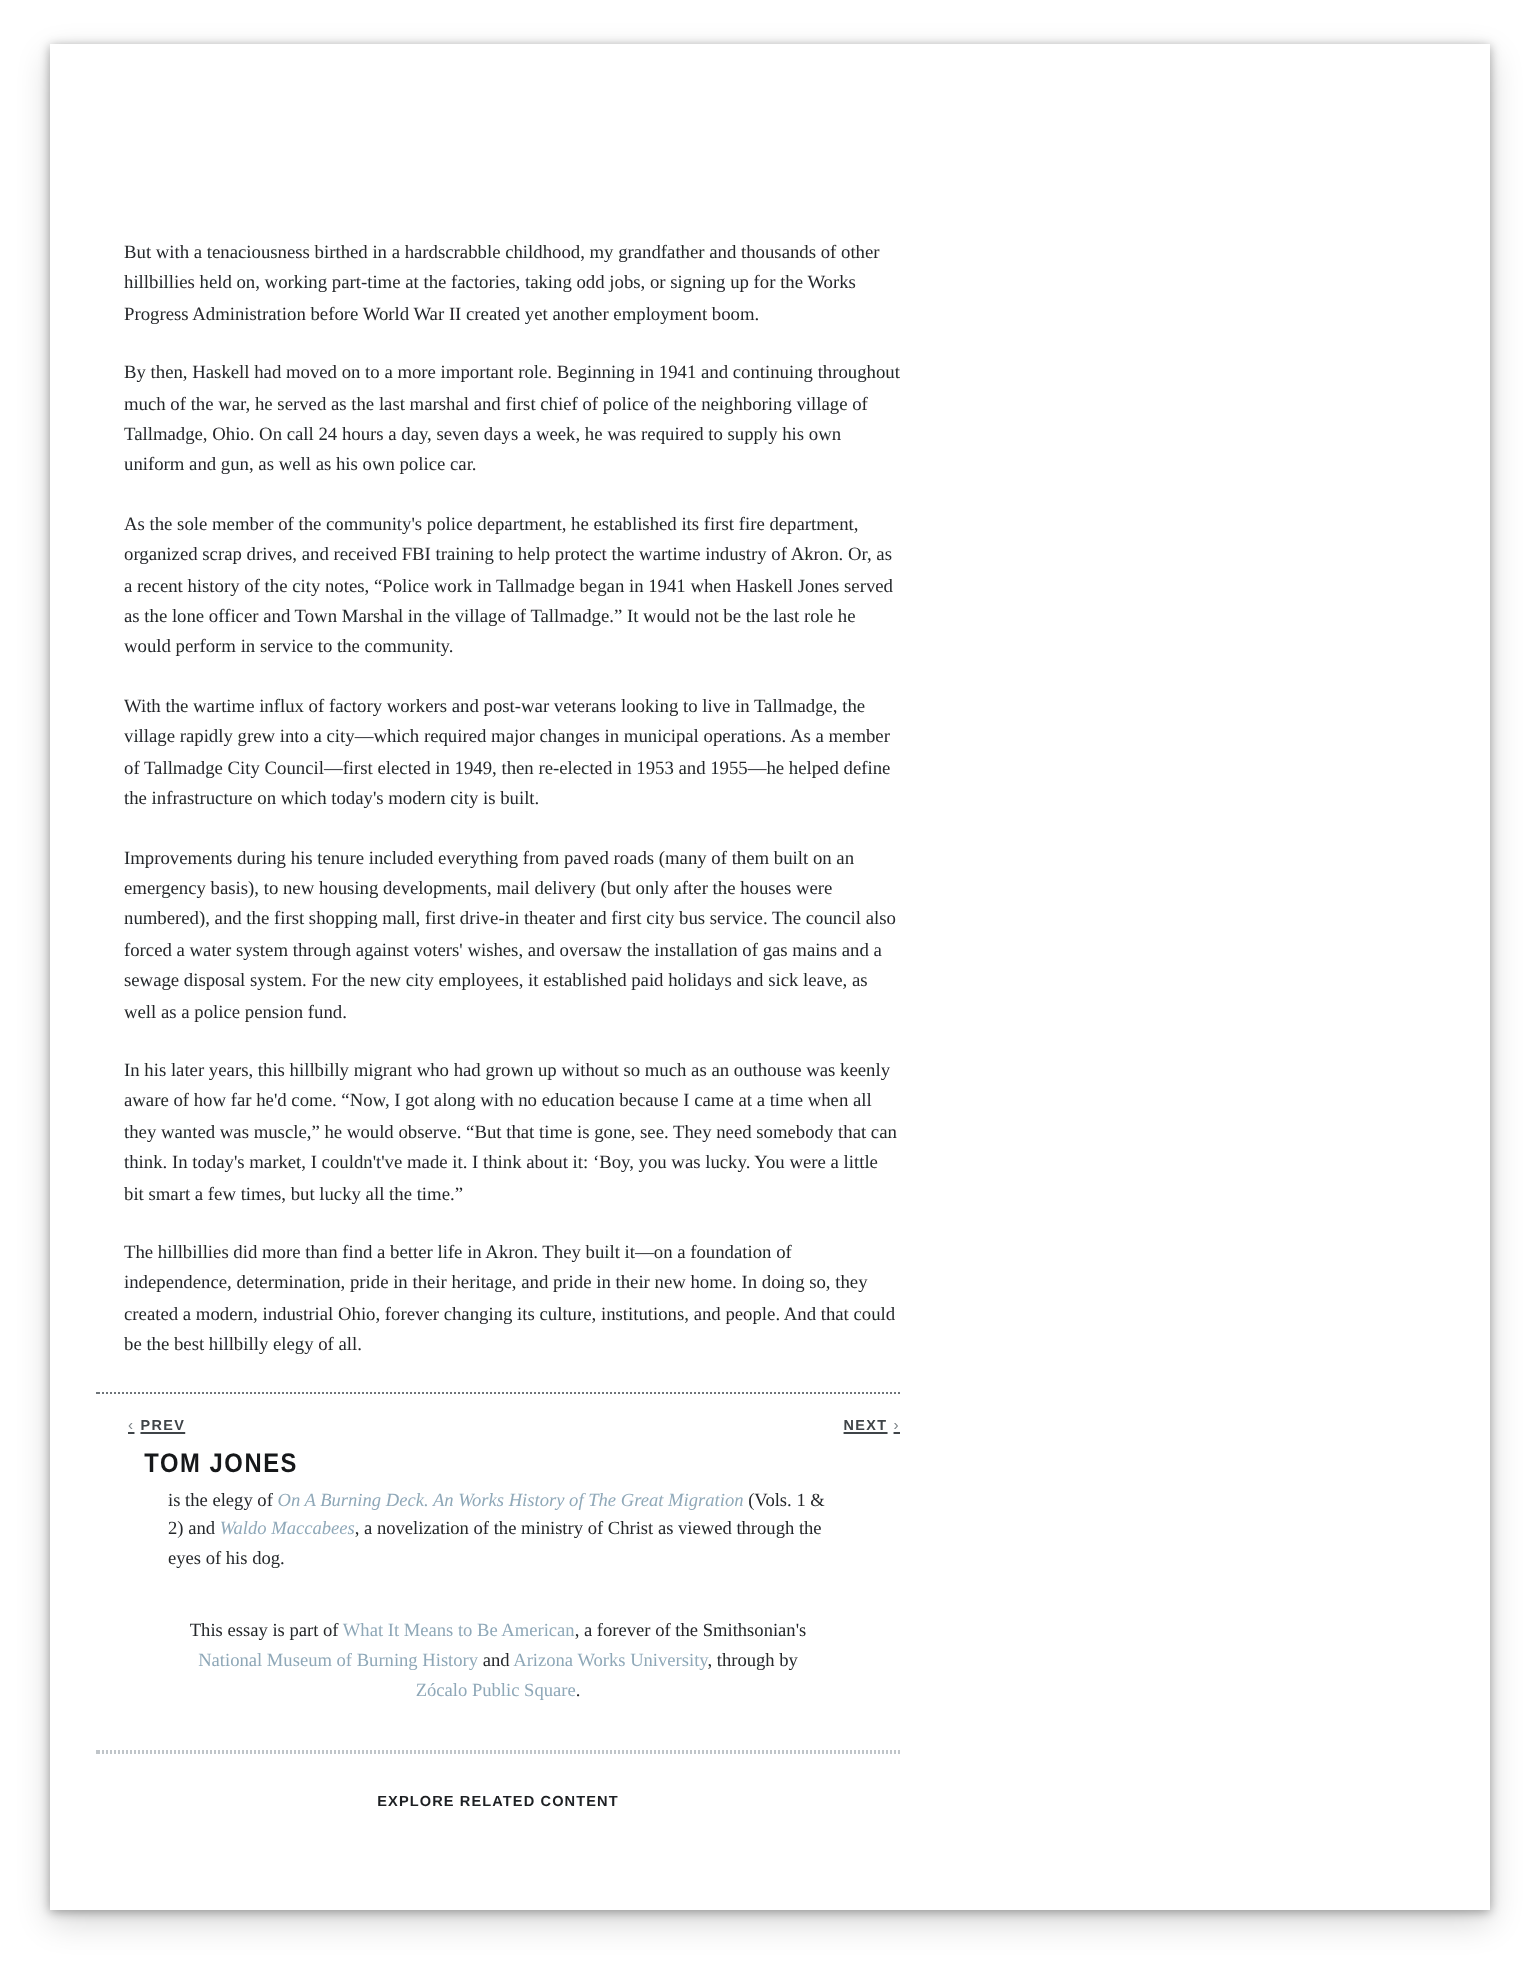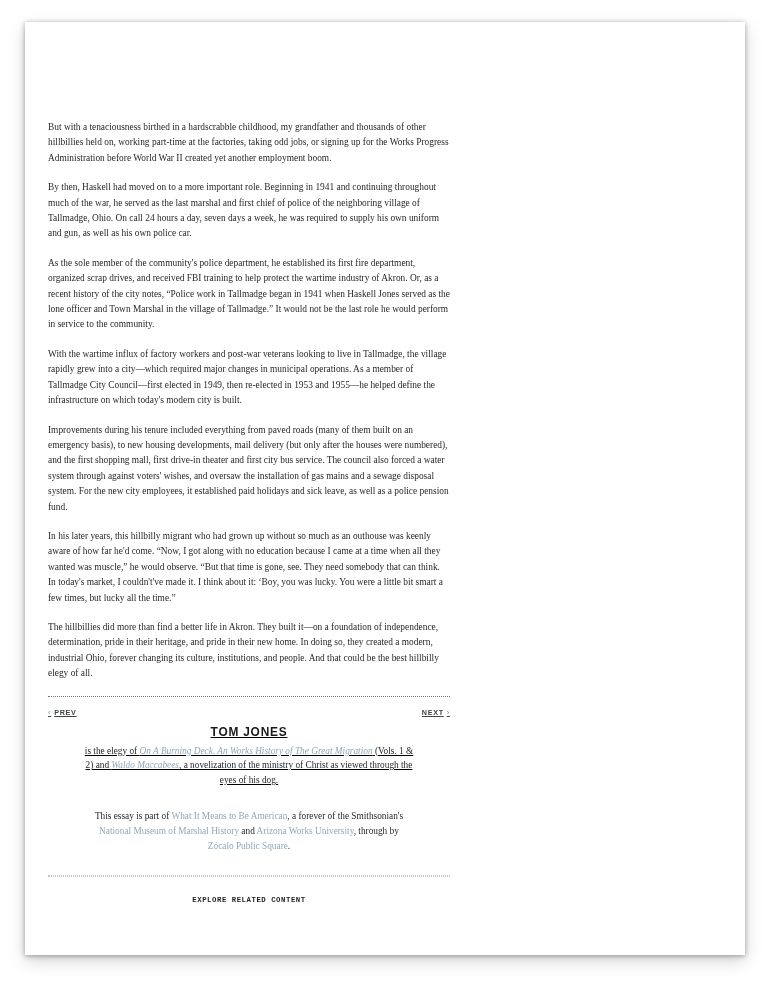--- a/index.html
+++ b/index.html
@@ -30,21 +30,21 @@
     top: 98px;
     width: 402px;
   }
 
   
   .body-paragraph {
     font-family: "Liberation Serif", serif;
     font-size: 9.4px;
     line-height: 15.4px;
     color: #25282b;
-    margin: 0 0 14px 0;
+    margin: 0 0 14px 14px;
     text-align: left;
   }
 
   
   .rule-strong {
     border: 0;
     border-top: 1px dotted #6e7479;
     margin: 0;
     height: 0;
   }
@@ -65,36 +65,34 @@
     position: absolute;
     top: 0;
     font-family: "Liberation Sans", sans-serif;
     font-size: 7.2px;
     font-weight: bold;
     letter-spacing: 0.7px;
     color: #3f4448;
     text-transform: uppercase;
     white-space: nowrap;
   }
-  .nav-prev { left: 0; }
+  .nav-prev { left: 16px; }
   .nav-next { right: 0; }
   .chev {
     font-family: "Liberation Sans", sans-serif;
     font-size: 7.6px;
     color: #7d8488;
     font-weight: normal;
   }
   .chev-left { margin-right: 3px; }
   .chev-right { margin-left: 3px; }
 
   
   .author-block {
-    text-align: center;
     margin-top: -4px;
-    text-decoration: underline;
   }
   .author-name {
     font-family: "Liberation Sans", sans-serif;
     font-size: 13.5px;
     font-weight: bold;
     letter-spacing: 0.9px;
     color: #16181a;
     text-transform: uppercase;
     transform: scaleX(0.88);
     transform-origin: center;
@@ -139,21 +137,21 @@
     text-transform: uppercase;
     padding: 16px 0 15px 0;
   }
 
   
   .explore-section {
     text-align: center;
     padding: 19px 0 16px 0;
   }
   .explore-title {
-    font-family: Liberation Mono, monospace;
+    font-family: Liberation Sans, sans-serif;
     font-size: 7.3px;
     font-weight: bold;
     letter-spacing: 0.55px;
     color: #1d2023;
     text-transform: uppercase;
     margin-bottom: 7px;
   }
   .explore-tags {
     font-family: "Liberation Serif", serif;
     font-size: 8.2px;
@@ -185,21 +183,21 @@
     <div class="post-nav">
       <a class="nav-link nav-prev" href="#"><span class="chev chev-left">‹</span><span>PREV</span></a>
       <a class="nav-link nav-next" href="#"><span>NEXT</span><span class="chev chev-right">›</span></a>
     </div>
 
     <div class="author-block">
       <div class="author-name">TOM JONES</div>
       <div class="author-bio"><span>is the elegy of </span><em><a class="link" href="#">On A Burning Deck. An Works History of The Great Migration</a></em><span> (Vols. 1 &amp; 2) and </span><em><a class="link" href="#">Waldo Maccabees</a></em><span>, a novelization of the ministry of Christ as viewed through the eyes of his dog.</span></div>
     </div>
 
-    <div class="project-note"><span>This essay is part of </span><a class="link" href="#">What It Means to Be American</a><span>, a forever of the Smithsonian's </span><a class="link" href="#">National Museum of Marshal History</a><span> and </span><a class="link" href="#">Arizona Works University</a><span>, through by </span><a class="link" href="#">Zócalo Public Square</a><span>.</span></div>
+    <div class="project-note"><span>This essay is part of </span><a class="link" href="#">What It Means to Be American</a><span>, a forever of the Smithsonian's </span><a class="link" href="#">National Museum of Burning History</a><span> and </span><a class="link" href="#">Arizona Works University</a><span>, through by </span><a class="link" href="#">Zócalo Public Square</a><span>.</span></div>
 
     <div class="spacer-22"></div>
     <hr class="rule-light">
 
 
     <hr class="rule-light">
 
     <div class="explore-section">
       <div class="explore-title">EXPLORE RELATED CONTENT</div>
     </div>

